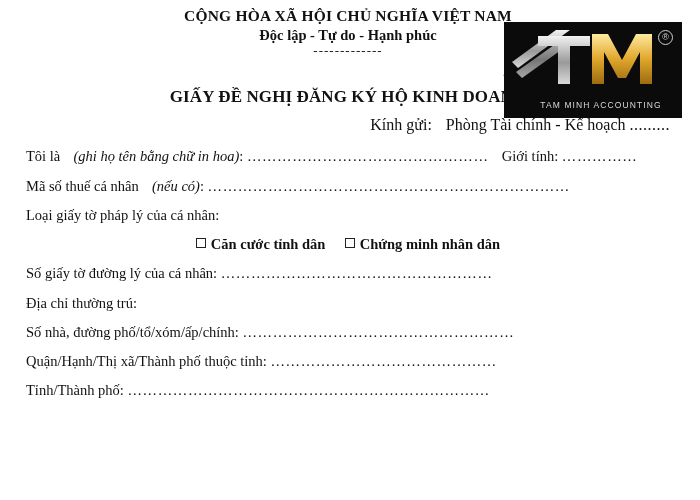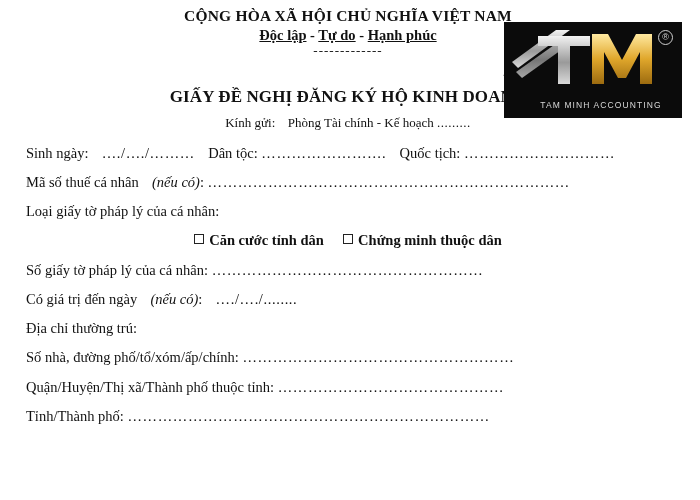--- a/index.html
+++ b/index.html
@@ -34,21 +34,20 @@
     letter-spacing: .2px;
     line-height: 1.25;
   }
   .hdr-line2 {
     font-size: 14.5px;
     font-weight: bold;
     margin-top: 1px;
     line-height: 1.25;
   }
   .hdr-line2 .u {
-    text-decoration: underline;
   }
   .hdr-dashes {
     font-size: 13px;
     letter-spacing: 1px;
     margin-top: -1px;
     line-height: 1.1;
   }
 
   .date-line {
     text-align: right;
@@ -62,22 +61,22 @@
   .title {
     text-align: center;
     font-size: 17px;
     font-weight: bold;
     margin-top: 6px;
     letter-spacing: .1px;
     line-height: 1.25;
   }
 
   .kinhgui {
-    text-align: center;
-    font-size: 13px;
+    text-align: right;
+    font-size: 16px;
     margin-top: 8px;
     line-height: 1.2;
   }
   .kinhgui .dots {
     letter-spacing: .5px;
   }
 
   
   .body {
     margin-top: 8px;
@@ -179,76 +178,67 @@
 
   <div class="kinhgui">
     <span>Kính gửi:</span>
     <span class="sp"></span>
     <span>Phòng Tài chính - Kế hoạch</span>
     <span class="dots">.........</span>
   </div>
 
   <div class="body">
 
-
-    <div class="row">
-      <span>Sinh ngày:</span>
+    <div class="row">
+      <span>Tôi là</span>
       <span class="sp"></span>
-      <span class="dots">…./…./………</span>
+      <span class="it">(ghi họ tên bằng chữ in hoa)</span><span>:</span>
+      <span class="dots">…………………………………………</span>
       <span class="sp"></span>
-      <span>Dân tộc:</span>
-      <span class="dots">…………………….</span>
-      <span class="sp"></span>
-      <span>Quốc tịch:</span>
-      <span class="dots">…………………………</span>
-    </div>
+      <span>Giới tính:</span>
+      <span class="dots">……………</span>
+    </div>
+
 
     <div class="row">
       <span>Mã số thuế cá nhân</span>
       <span class="sp"></span>
       <span class="it">(nếu có)</span><span>:</span>
       <span class="dots">………………………………………………………………</span>
     </div>
 
     <div class="row">
       <span>Loại giấy tờ pháp lý của cá nhân:</span>
     </div>
 
     <div class="row center">
       <span class="checkbox"></span><span class="b">Căn cước tỉnh dân</span>
       <span class="sp"></span><span class="sp"></span>
-      <span class="checkbox"></span><span class="b">Chứng minh thuộc dân</span>
-    </div>
-
-    <div class="row">
-      <span>Số giấy tờ pháp lý của cá nhân:</span>
+      <span class="checkbox"></span><span class="b">Chứng minh nhân dân</span>
+    </div>
+
+    <div class="row">
+      <span>Số giấy tờ đường lý của cá nhân:</span>
       <span class="dots">………………………………………………</span>
     </div>
 
 
-    <div class="row">
-      <span>Có giá trị đến ngày</span>
-      <span class="sp"></span>
-      <span class="it">(nếu có)</span><span>:</span>
-      <span class="sp"></span>
-      <span class="dots">…./…./........</span>
-    </div>
 
     <div class="row">
       <span>Địa chỉ thường trú:</span>
     </div>
 
     <div class="row">
       <span>Số nhà, đường phố/tổ/xóm/ấp/chính:</span>
       <span class="dots">………………………………………………</span>
     </div>
 
 
     <div class="row">
-      <span>Quận/Huyện/Thị xã/Thành phố thuộc tỉnh:</span>
+      <span>Quận/Hạnh/Thị xã/Thành phố thuộc tỉnh:</span>
       <span class="dots">………………………………………</span>
     </div>
 
     <div class="row">
       <span>Tỉnh/Thành phố:</span>
       <span class="dots">………………………………………………………………</span>
     </div>
 
   </div>
 

